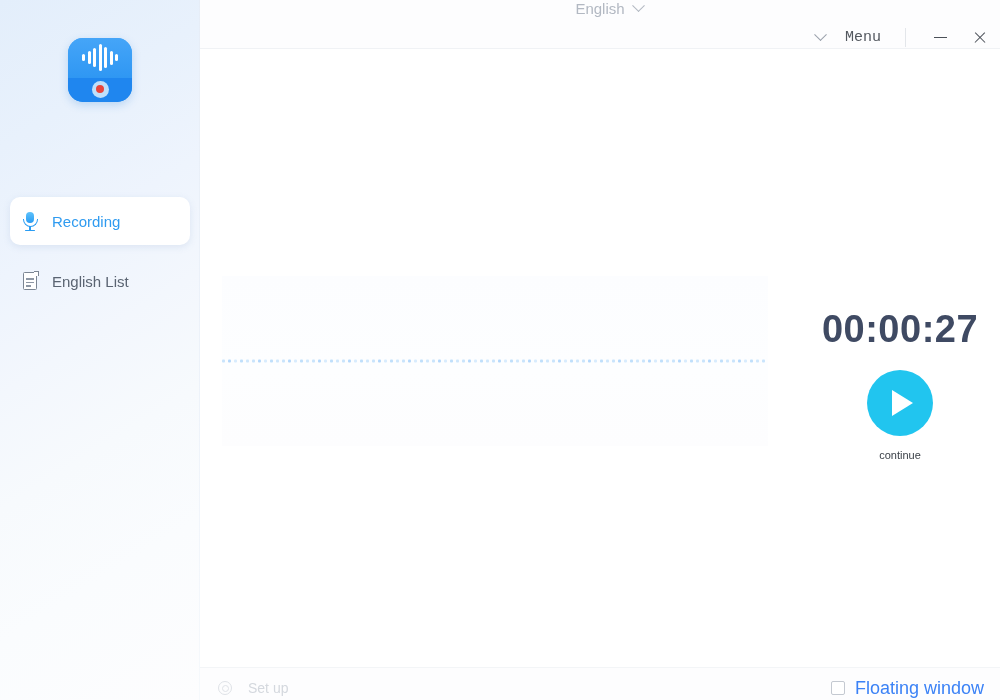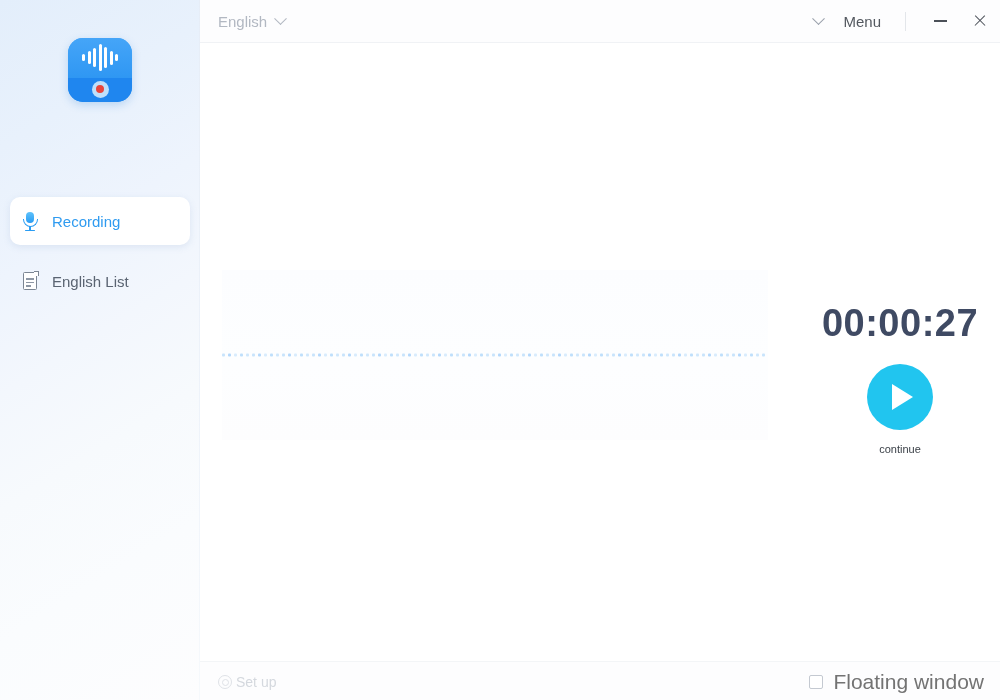--- a/index.html
+++ b/index.html
@@ -108,40 +108,40 @@
   }
   .doc-line{ position:absolute; left:6px; height:1.5px; background:#8d97a5; }
   .doc-l1{ top:8px;  width:8px; }
   .doc-l2{ top:11.5px; width:8px; }
   .doc-l3{ top:15px; width:5px; }
 
   
   #main{ position:relative; width:800px; height:700px; background:#ffffff; }
 
   #topbar{
-    position:relative; height:43px; width:100%;
+    position:relative; height:49px; width:100%;
     display:flex; align-items:center;
-    background:#fdfdfe; border-bottom:1px solid #f0f2f5;
+    background:#fdfdfe; border-bottom:1px solid #f0f2f5;flex-direction:column;
   }
   .lang{
     display:flex; align-items:center; gap:9px;
     margin-left:18px; cursor:pointer;
   }
   .lang-text{ font-size:15px; color:#b2b8c2; }
   .chev{
     width:9px; height:9px; border-right:1.6px solid #b2b8c2;
     border-bottom:1.6px solid #b2b8c2; transform:rotate(45deg) translate(-2px,-2px);
   }
   .chev.dark{ border-color:#9aa1ac; }
 
   .topbar-right{
     margin-left:auto; display:flex; align-items:center; height:100%;
   }
   .menu-btn{
-    display:flex; align-items:center; gap:20px; cursor:pointer; padding:0 6px;
+    display:flex; align-items:center; gap:20px; cursor:pointer; padding:0 6px;font-family:Liberation Mono, monospace;
   }
   .menu-text{ font-size:15px; color:#53585f; }
   .tb-sep{ width:1px; height:19px; background:#e3e6ea; margin:0 14px 0 18px; }
   .win-btn{
     width:40px; height:41px; display:flex; align-items:center; justify-content:center;
     cursor:pointer;
   }
   .min-glyph{ width:13px; height:1.4px; background:#4b5058; }
   .close-glyph{ position:relative; width:14px; height:14px; }
   .close-glyph::before,.close-glyph::after{
@@ -191,40 +191,40 @@
   .stop-sq{ width:21px; height:21px; background:#ffffff; border-radius:3px; }
   .ctrl-label{ margin-top:13px; font-size:11px; color:#3b4148; }
 
   
   #footer{
     position:relative; height:41px; width:100%;
     display:flex; align-items:center;
     background:#fdfdfe; border-top:1px solid #f3f5f7;
   }
   .setup{
-    display:flex; align-items:center; gap:4px; margin-left:18px; cursor:pointer;
+    display:flex; align-items:center; gap:16px; margin-left:18px; cursor:pointer;
   }
   .gear{
     position:relative; width:14px; height:14px; border-radius:50%;
     border:1.4px solid #dfe2e7;
   }
   .gear::after{
     content:""; position:absolute; left:3.3px; top:3.3px;
     width:5px; height:5px; border-radius:50%; border:1.3px solid #dfe2e7;
   }
   .setup-text{ font-size:14px; color:#d4d8de; }
 
   .floatwin{
     margin-left:auto; margin-right:16px;
     display:flex; align-items:center; gap:10px; cursor:pointer;
   }
   .checkbox{
     width:14px; height:14px; border:1.3px solid #c4c9d1; border-radius:2px; background:#fff;
   }
-  .floatwin-text{ font-size:21px; color:#737373; }
+  .floatwin-text{ font-size:18px; color:#3b82f6; }
 </style>
 </head>
 <body>
 
 <div id="app">
 
   <div id="sidebar">
 
     <div class="app-icon-wrap">
       <div class="app-icon">

